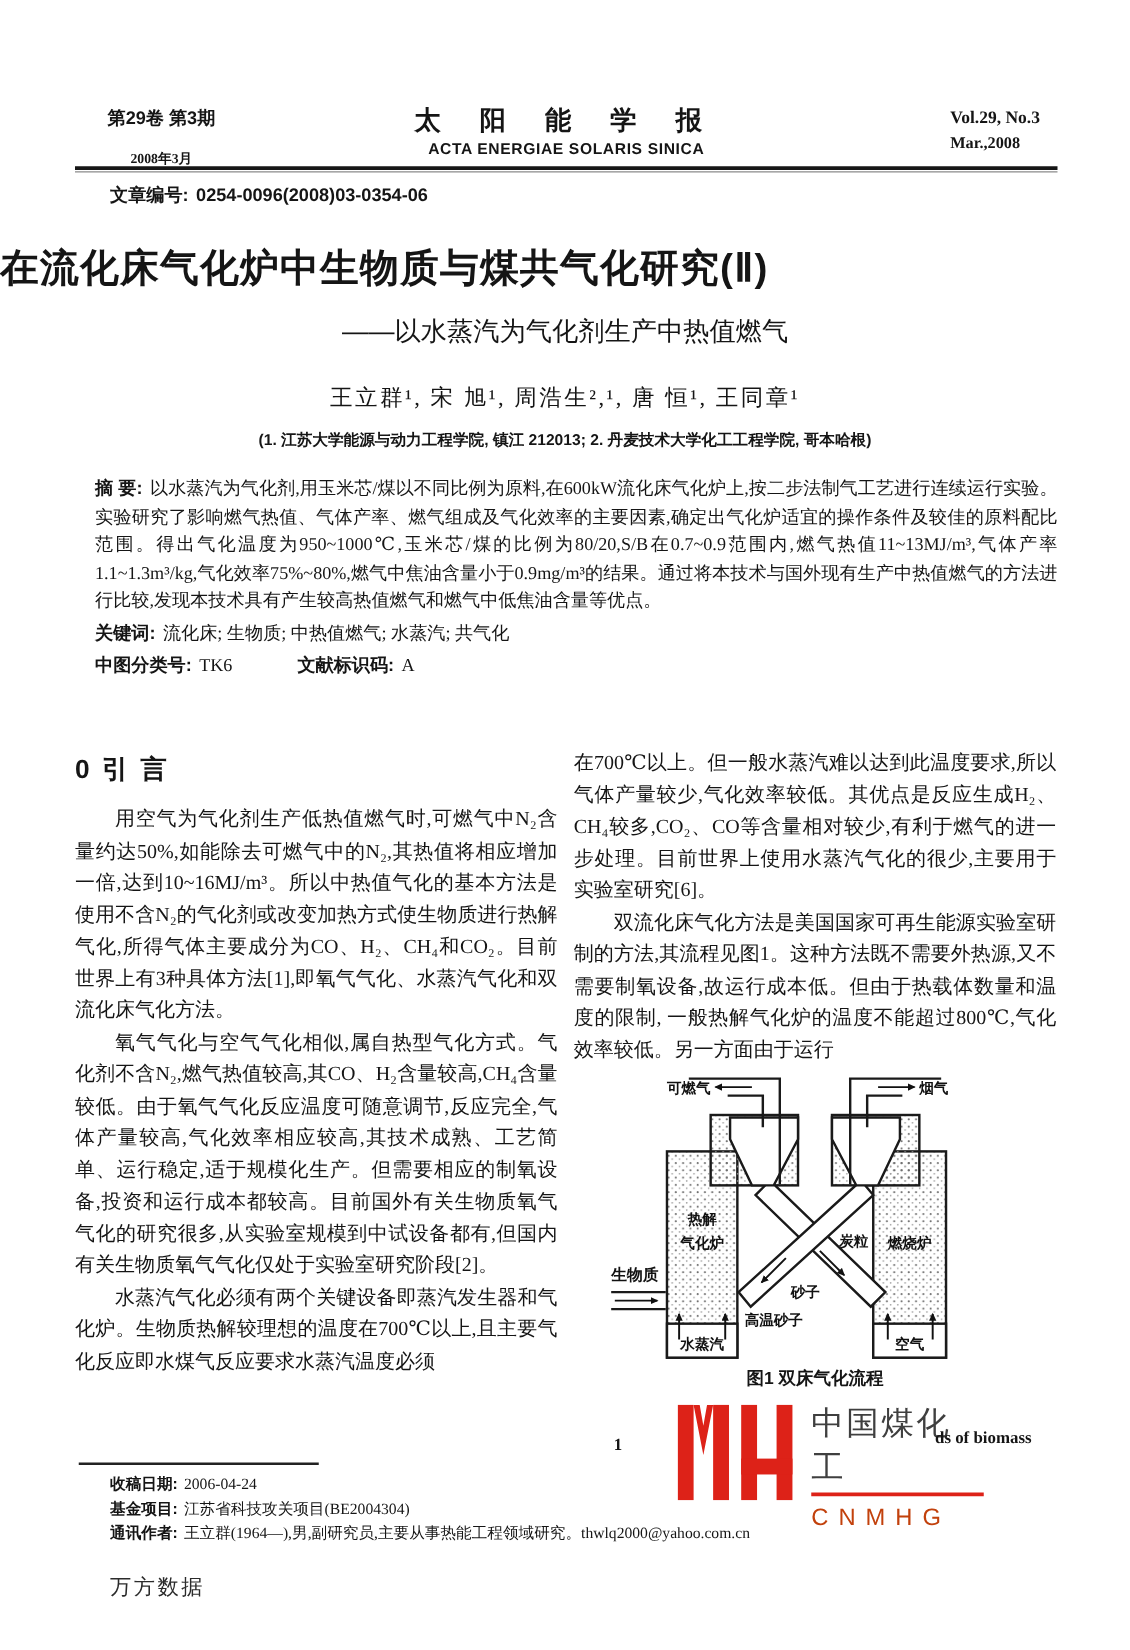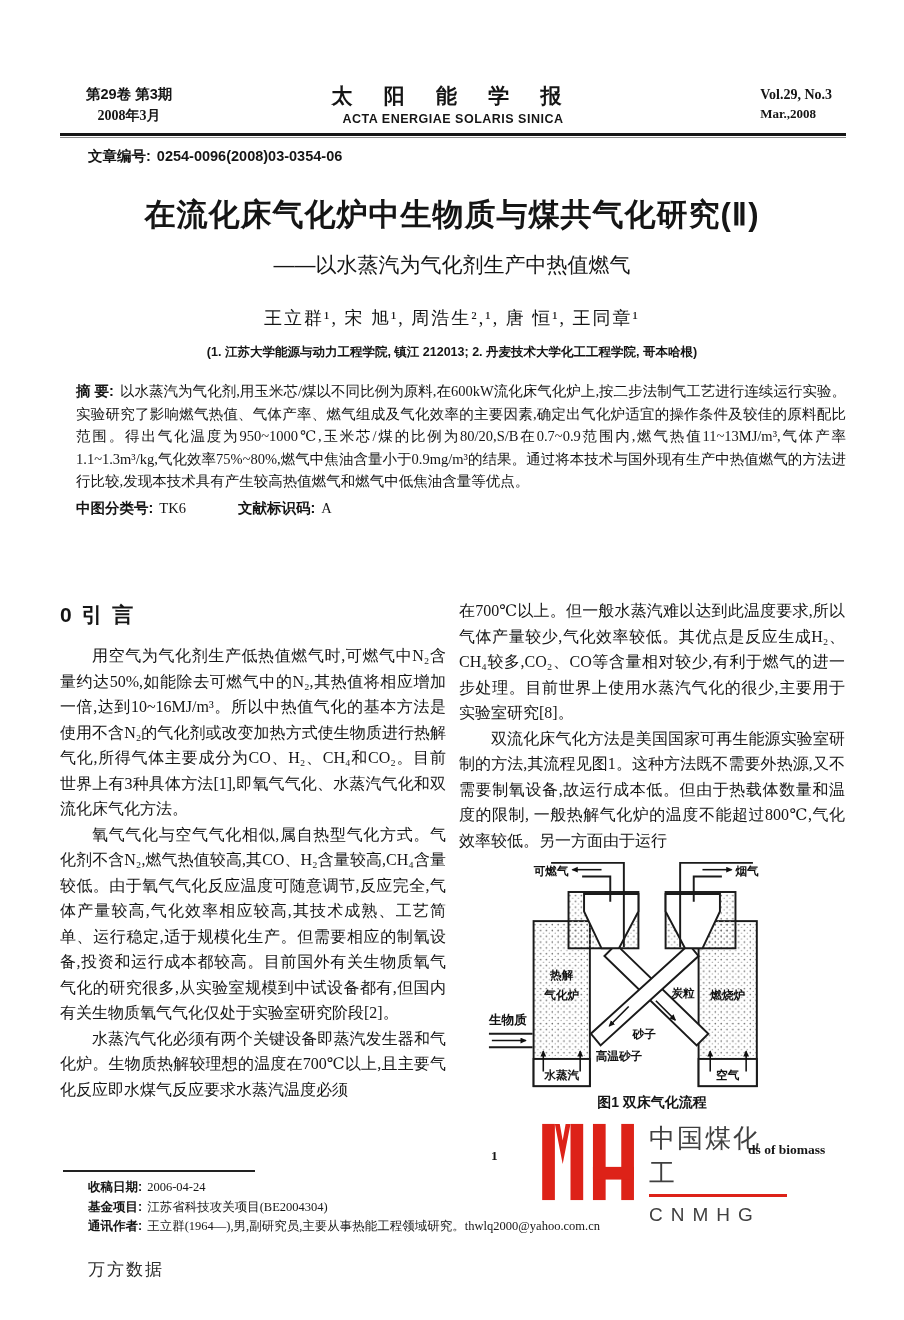--- a/index.html
+++ b/index.html
@@ -3,36 +3,36 @@
 <meta charset="utf-8">
 <style>
   html,body{margin:0;padding:0;background:#e8e8e8;}
   .page{position:relative;width:904px;height:1320px;background:#ffffff;overflow:hidden;
         font-family:"Liberation Serif","DejaVu Serif",serif;color:#151515;}
 
   
   .hdr{position:absolute;top:82px;left:60px;width:786px;height:52px;}
   .hdr-left{position:absolute;left:26px;top:3px;text-align:center;}
   .hdr-left .l1{font-size:14.5px;font-weight:bold;font-family:"Liberation Sans",sans-serif;}
-  .hdr-left .l2{font-size:14px;font-weight:bold;margin-top:3px;}
+  .hdr-left .l2{font-size:11px;font-weight:bold;margin-top:15px;}
   .hdr-center{position:absolute;left:0;top:0;width:100%;text-align:center;}
   .jcn{font-size:21px;font-weight:bold;letter-spacing:13px;font-family:Liberation Serif, serif;}
   .jen{font-size:12.5px;font-weight:bold;margin-top:2px;letter-spacing:0.5px;font-family:"Liberation Sans",sans-serif;}
   .hdr-right{position:absolute;right:14px;top:5px;}
   .hdr-right .l1{font-size:14px;font-weight:bold;}
   .hdr-right .l2{font-size:13px;font-weight:bold;margin-top:3px;}
   .rule{position:absolute;top:133px;left:60px;width:786px;}
   .rule .r1{height:3px;background:#161616;}
   .rule .r2{height:1px;background:#8b8b8b;margin-top:1px;}
 
   .artno{position:absolute;top:147px;left:88px;margin:0;font-size:14.5px;font-weight:bold;
          font-family:"Liberation Sans",sans-serif;}
   .artno span{margin-left:6px;}
 
-  .title{position:absolute;top:194px;left:0;width:904px;margin:0;text-align:center;
+  .title{position:absolute;top:194px;left:0;width:904px;margin:0;
          font-size:31px;font-weight:bold;letter-spacing:1px;font-family:"Liberation Sans",sans-serif;}
   .subtitle{position:absolute;top:251px;left:0;width:904px;margin:0;text-align:center;
             font-size:21px;font-weight:normal;font-family:"Liberation Sans",sans-serif;}
   .authors{position:absolute;top:306px;left:0;width:904px;text-align:center;
            font-size:18px;letter-spacing:2px;}
   .affil{position:absolute;top:344px;left:0;width:904px;text-align:center;
          font-size:12.5px;font-weight:bold;font-family:"Liberation Sans",sans-serif;}
 
   
   .abs{position:absolute;top:380px;left:76px;width:770px;}
@@ -58,21 +58,21 @@
   svg text{font-family:"Liberation Sans","DejaVu Sans",sans-serif;font-size:12px;font-weight:bold;fill:#111;}
   svg text.big{font-size:13px;}
 
   
   .wm{position:absolute;left:498px;top:1119px;width:244px;height:94px;background:#fff;display:flex;z-index:5;padding-left:44px;}
   .wm-logo{flex:0 0 auto;margin-top:2px;}
   .wm-right{margin-left:9px;}
   .wm-cn{font-size:26px;color:#3f3f3f;letter-spacing:2px;margin-top:2px;
          font-family:"Liberation Sans",sans-serif;}
   .wm-line{width:138px;height:3px;background:#dd2218;margin-top:3px;}
-  .wm-en{font-size:19px;color:#404040;letter-spacing:8px;margin-top:7px;
+  .wm-en{font-size:19px;color:#c2410c;letter-spacing:8px;margin-top:7px;
          font-family:"Liberation Sans",sans-serif;}
   .frag{position:absolute;font-size:13.5px;font-weight:bold;}
   .frag-1{left:491px;top:1148px;z-index:4;}
   .frag-en{left:748px;top:1142px;z-index:6;}
 
   
   .fns{position:absolute;left:63px;top:1170px;width:600px;}
   .fnrule{width:192px;height:2px;background:#222;margin-bottom:6px;}
   .fns p{margin:0 0 0 25px;font-size:12.5px;line-height:19.5px;}
   .fns .lab{font-family:"Liberation Sans",sans-serif;font-weight:bold;margin-right:5px;}
@@ -106,32 +106,33 @@
 
   <p class="artno"><b>文章编号:</b><span>0254-0096(2008)03-0354-06</span></p>
 
   <h1 class="title">在流化床气化炉中生物质与煤共气化研究(Ⅱ)</h1>
   <h2 class="subtitle">——以水蒸汽为气化剂生产中热值燃气</h2>
   <div class="authors">王立群¹, 宋  旭¹, 周浩生²,¹, 唐  恒¹, 王同章¹</div>
   <div class="affil">(1. 江苏大学能源与动力工程学院, 镇江 212013; 2. 丹麦技术大学化工工程学院, 哥本哈根)</div>
 
   <div class="abs">
     <p><b class="lab">摘  要:</b><span>以水蒸汽为气化剂,用玉米芯/煤以不同比例为原料,在600kW流化床气化炉上,按二步法制气工艺进行连续运行实验。实验研究了影响燃气热值、气体产率、燃气组成及气化效率的主要因素,确定出气化炉适宜的操作条件及较佳的原料配比范围。得出气化温度为950~1000℃,玉米芯/煤的比例为80/20,S/B在0.7~0.9范围内,燃气热值11~13MJ/m³,气体产率1.1~1.3m³/kg,气化效率75%~80%,燃气中焦油含量小于0.9mg/m³的结果。通过将本技术与国外现有生产中热值燃气的方法进行比较,发现本技术具有产生较高热值燃气和燃气中低焦油含量等优点。</span></p>
+    <p class="kw"><b class="lab">关键词:</b><span>流化床; 生物质; 中热值燃气; 水蒸汽; 共气化</span></p>
     <p class="clc"><b class="lab">中图分类号:</b><span class="v">TK6</span><b class="lab gap">文献标识码:</b><span class="v">A</span></p>
   </div>
 
   <div class="cols">
     <div class="col">
       <h3>0  引  言</h3>
       <p class="ind">用空气为气化剂生产低热值燃气时,可燃气中N₂含量约达50%,如能除去可燃气中的N₂,其热值将相应增加一倍,达到10~16MJ/m³。所以中热值气化的基本方法是使用不含N₂的气化剂或改变加热方式使生物质进行热解气化,所得气体主要成分为CO、H₂、CH₄和CO₂。目前世界上有3种具体方法[1],即氧气气化、水蒸汽气化和双流化床气化方法。</p>
       <p class="ind">氧气气化与空气气化相似,属自热型气化方式。气化剂不含N₂,燃气热值较高,其CO、H₂含量较高,CH₄含量较低。由于氧气气化反应温度可随意调节,反应完全,气体产量较高,气化效率相应较高,其技术成熟、工艺简单、运行稳定,适于规模化生产。但需要相应的制氧设备,投资和运行成本都较高。目前国外有关生物质氧气气化的研究很多,从实验室规模到中试设备都有,但国内有关生物质氧气气化仅处于实验室研究阶段[2]。</p>
       <p class="ind">水蒸汽气化必须有两个关键设备即蒸汽发生器和气化炉。生物质热解较理想的温度在700℃以上,且主要气化反应即水煤气反应要求水蒸汽温度必须</p>
     </div>
     <div class="col">
-      <p>在700℃以上。但一般水蒸汽难以达到此温度要求,所以气体产量较少,气化效率较低。其优点是反应生成H₂、CH₄较多,CO₂、CO等含量相对较少,有利于燃气的进一步处理。目前世界上使用水蒸汽气化的很少,主要用于实验室研究[8]。</p>
+      <p>在700℃以上。但一般水蒸汽难以达到此温度要求,所以气体产量较少,气化效率较低。其优点是反应生成H₂、CH₄较多,CO₂、CO等含量相对较少,有利于燃气的进一步处理。目前世界上使用水蒸汽气化的很少,主要用于实验室研究[6]。</p>
       <p class="ind">双流化床气化方法是美国国家可再生能源实验室研制的方法,其流程见图1。这种方法既不需要外热源,又不需要制氧设备,故运行成本低。但由于热载体数量和温度的限制, 一般热解气化炉的温度不能超过800℃,气化效率较低。另一方面由于运行</p>
 
       <div class="figure">
         <svg width="330" height="231" viewBox="0 0 340 238">
           <defs>
             <pattern id="stip" width="6" height="6" patternUnits="userSpaceOnUse">
               <circle cx="1.3" cy="1.6" r="0.85" fill="#6e6e6e"></circle>
               <circle cx="4.3" cy="4.4" r="0.7" fill="#9a9a9a"></circle>
             </pattern>
             <marker id="arr" markerWidth="8" markerHeight="8" refX="5.5" refY="3" orient="auto" markerUnits="userSpaceOnUse">

